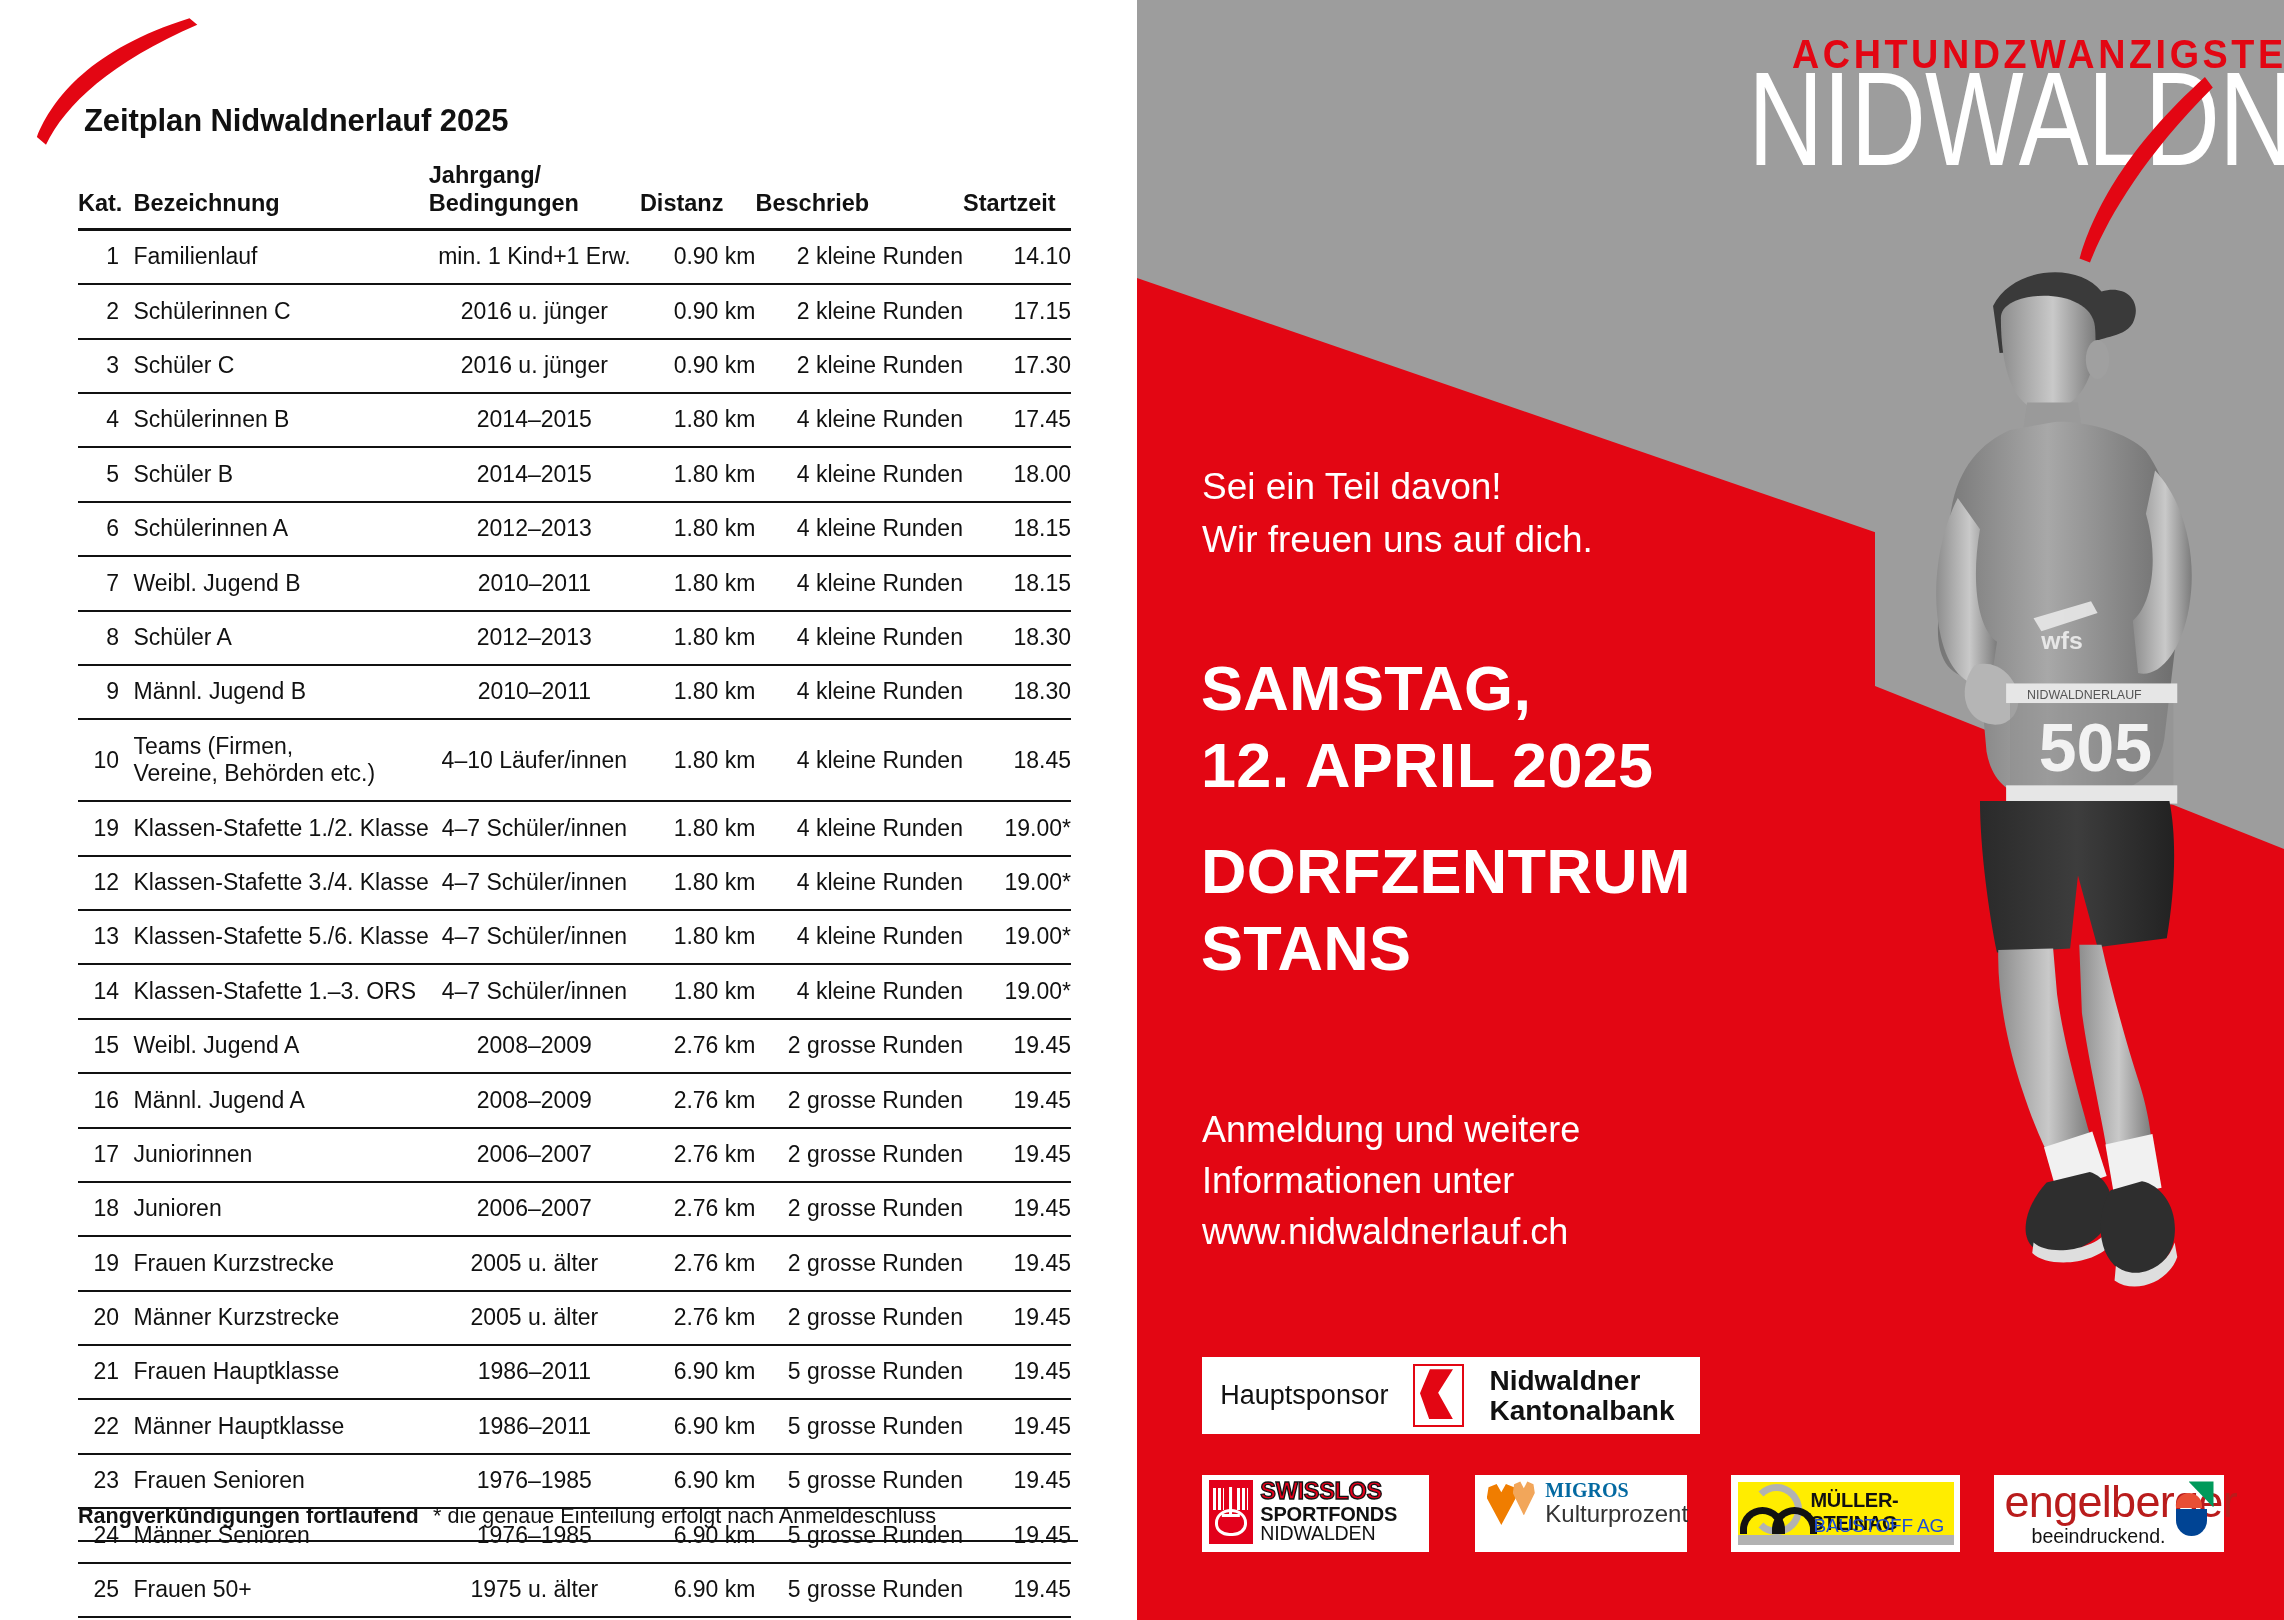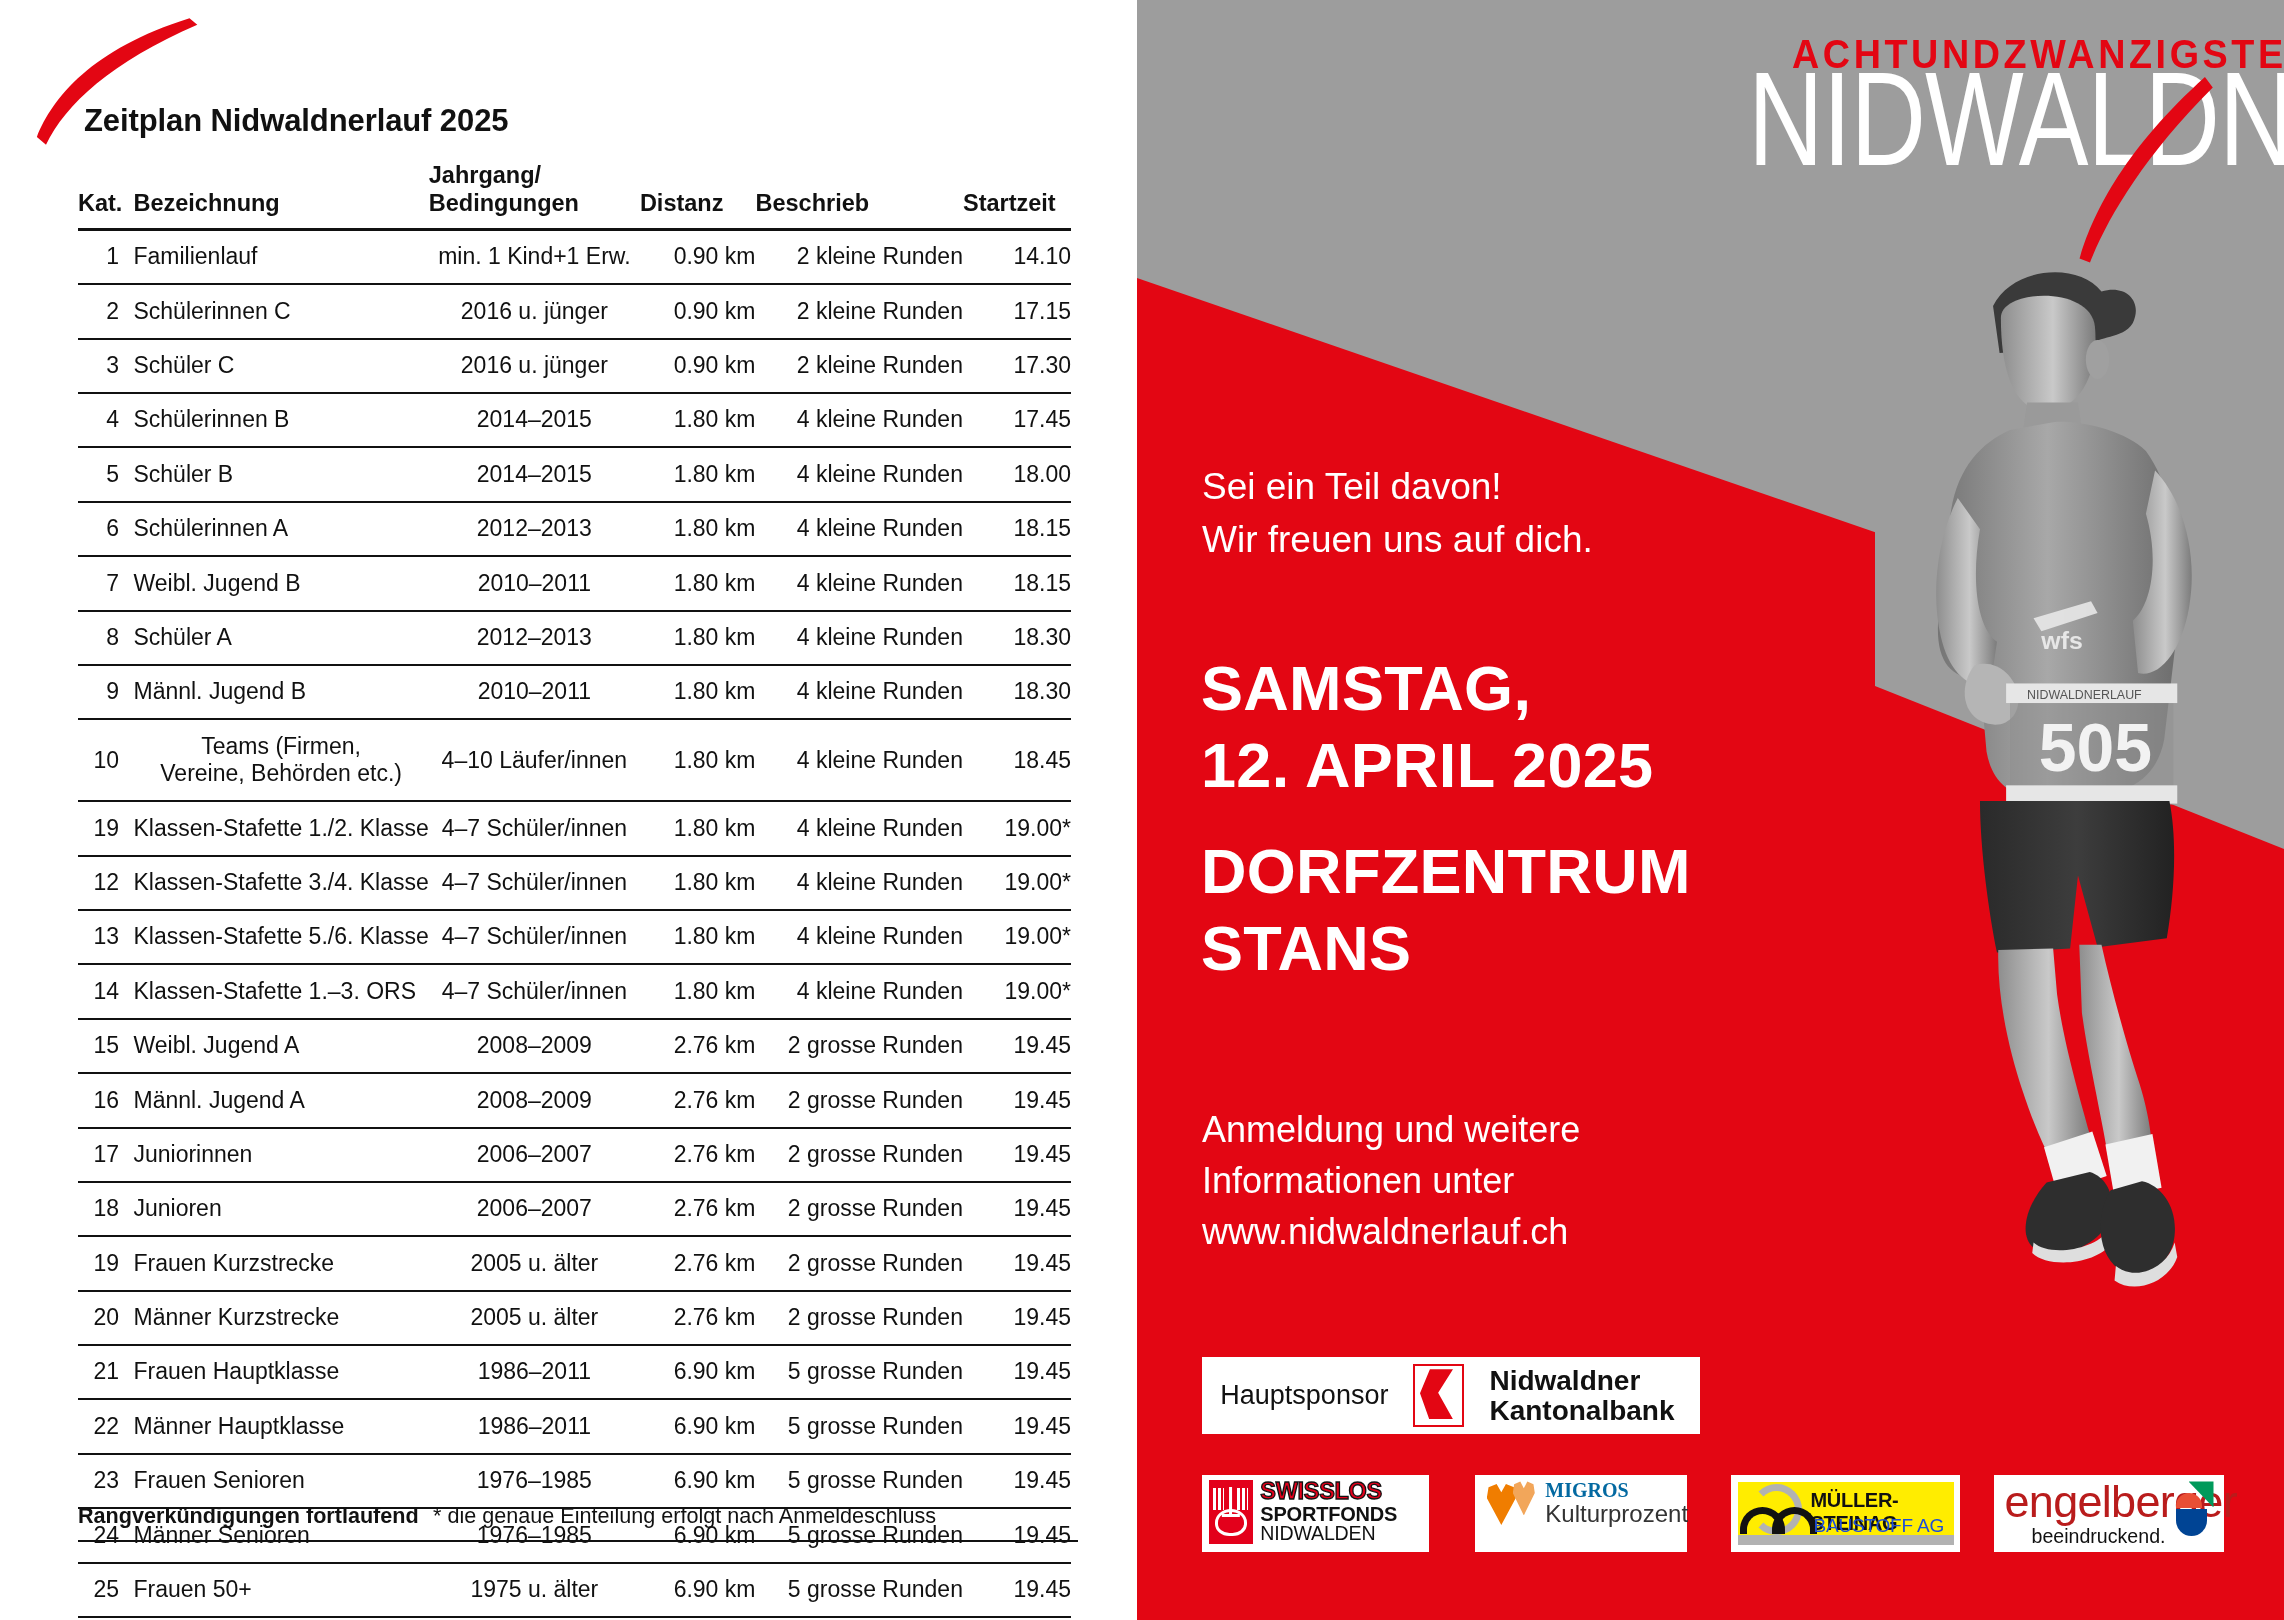--- a/index.html
+++ b/index.html
@@ -35,21 +35,21 @@
   #schedule-table tbody tr:last-child td{border-bottom:3.3px solid #111;}
   .c-kat{width:44px;text-align:right;padding-right:14.4px !important;}
   .c-bez{width:281px;text-align:left;}
   .c-jhr{width:216px;text-align:center;}
   .c-dis{width:124px;text-align:right;}
   .c-bes{width:216px;text-align:right;}
   .c-sta{width:112px;text-align:right;}
   th.c-kat{text-align:left;padding-right:0 !important;}
   th.c-jhr{text-align:left;}
   th.c-dis,th.c-bes,th.c-sta{text-align:right;}
-  .two-line{white-space:normal !important;line-height:1.26;text-align:center;}
+  .two-line{white-space:normal !important;line-height:1.26;}
 
   #table-footnote{
     position:absolute;left:78px;top:1503px;width:1000px;
     font-size:21.6px;color:#111;
     display:flex;align-items:center;gap:14.4px;
     padding-bottom:10.5px;border-bottom:2.6px solid #111;
   }
   #table-footnote .bold{font-weight:bold;}
 
   

